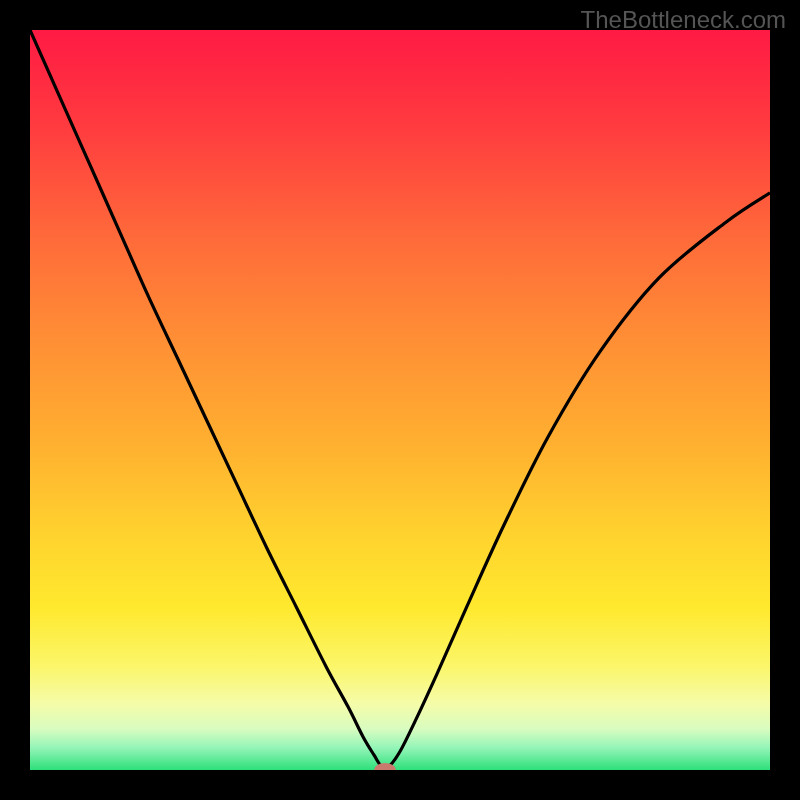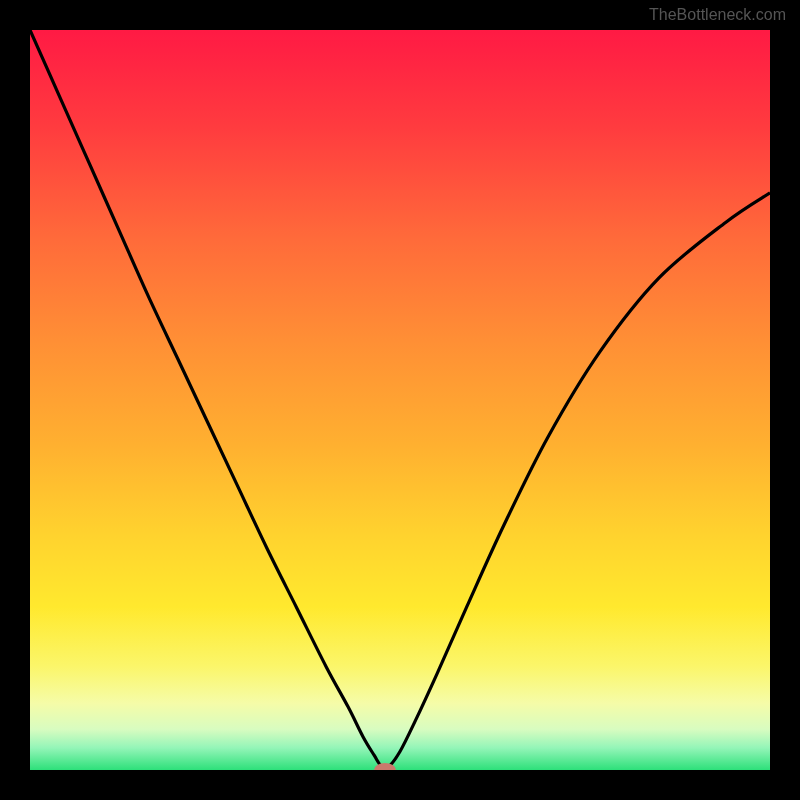--- a/index.html
+++ b/index.html
@@ -9,21 +9,21 @@
     height: 800px;
     background: #000;
     position: relative;
     font-family: Arial, sans-serif;
   }
   .attribution {
     position: absolute;
     top: 6px;
     right: 14px;
     color: #555;
-    font-size: 16px;
+    font-size: 24px;
     font-weight: 500;
     z-index: 10;
   }
   .plot-area {
     position: absolute;
     left: 30px;
     top: 30px;
     width: 740px;
     height: 740px;
     overflow: hidden;

